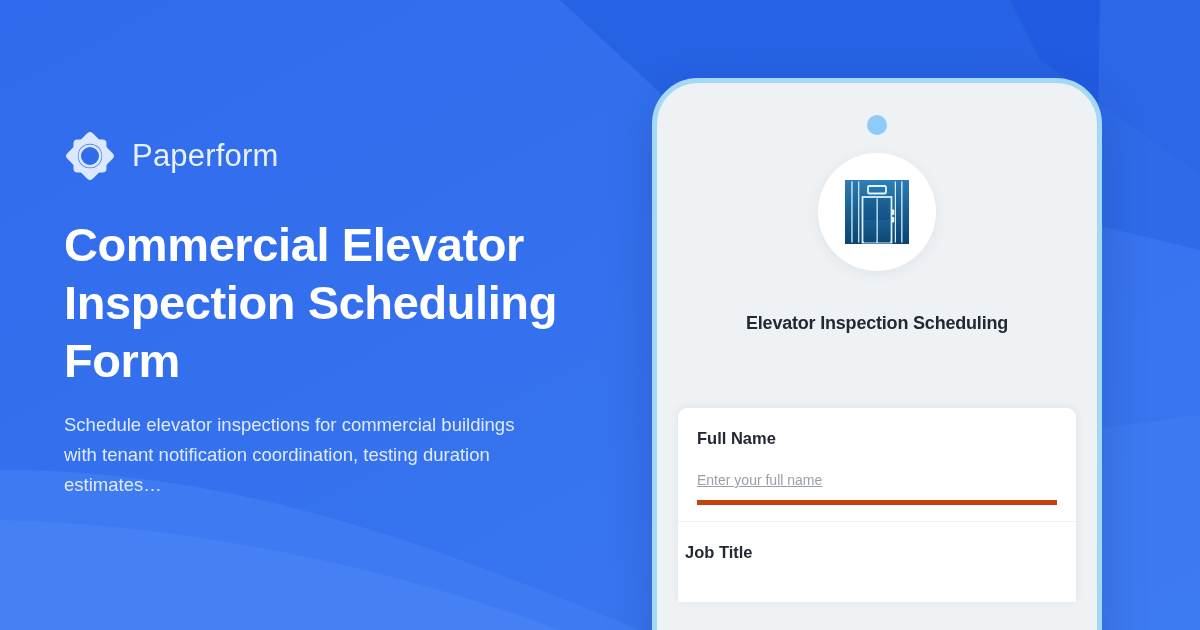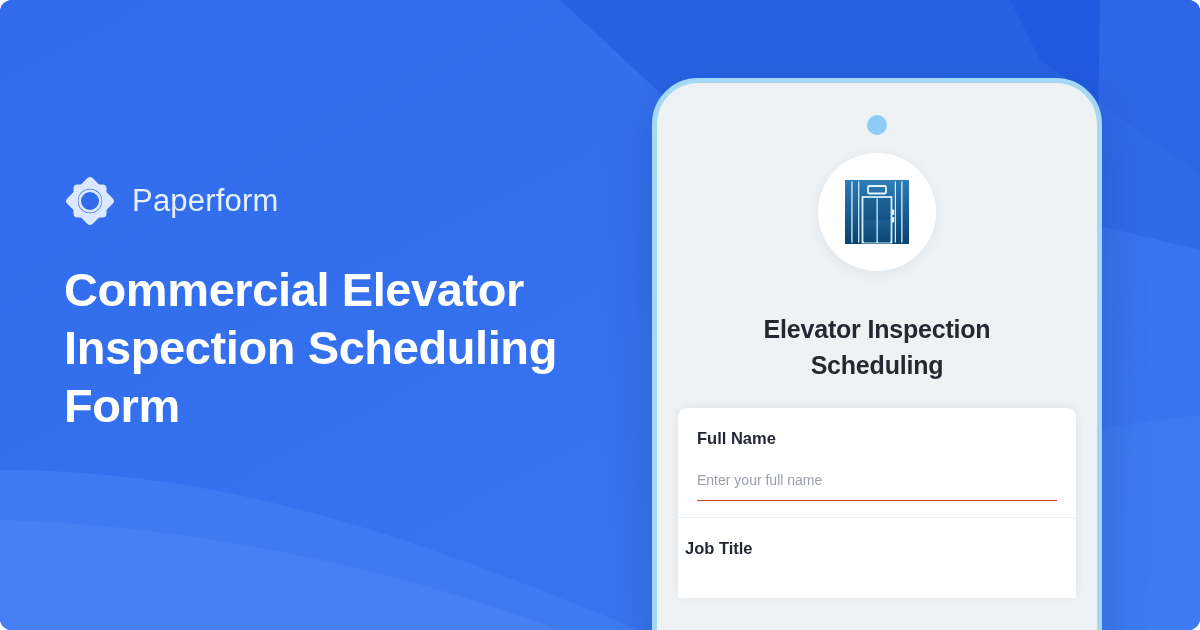--- a/index.html
+++ b/index.html
@@ -7,21 +7,20 @@
   html, body {
     width:1200px; height:630px;
     overflow:hidden;
     font-family:"Liberation Sans", sans-serif;
   }
   .stage {
     position:relative;
     width:1200px; height:630px;
     background:#2f6bec;
     overflow:hidden;
-    border-radius:12px;
   }
 
   
   .bg-layer { position:absolute; inset:0; overflow:hidden; }
   .bg-svg { position:absolute; inset:0; width:1200px; height:630px; display:block; }
 
   
   .left-col {
     position:absolute;
     left:64px; top:0;
@@ -96,21 +95,21 @@
     justify-content:center;
     box-shadow:0 3px 14px rgba(20,50,110,0.07);
   }
   .elevator-icon { width:76px; height:76px; display:block; }
 
   .form-title {
     position:absolute;
     left:0; right:0; top:228px;
     padding:0 46px;
     text-align:center;
-    font-size:25px;
+    font-size:18px;
     line-height:1.44;
     font-weight:700;
     color:#232833;
     letter-spacing:-0.2px;
   }
 
   .form-card {
     position:absolute;
     left:21px; right:21px; top:325px;
     background:#ffffff;
@@ -123,21 +122,22 @@
   .field-label {
     font-size:16.5px;
     color:#232833;
     font-weight:700;
     margin-bottom:24px;
   }
   .field-input {
     font-size:14px;
     color:#9aa0a9;
     padding-bottom:12px;
-    border-bottom:1px solid #c2410c;
+    border-bottom:5px solid #c2410c;
+    text-decoration:underline;
   }
 </style>
 </head>
 <body>
 
 <div class="stage">
 
   <div class="bg-layer">
     <svg class="bg-svg" viewBox="0 0 1200 630" preserveAspectRatio="none">
       <defs>
@@ -181,20 +181,21 @@
           <rect x="9.5" y="9.5" width="33" height="33" rx="4" fill="#dbe8ff"></rect>
           <circle cx="26" cy="26" r="12.2" fill="#2f6bec"></circle>
           <circle cx="26" cy="26" r="10.3" fill="none" stroke="#dbe8ff" stroke-width="2.6"></circle>
         </g>
       </svg>
       <span class="brand-name">Paperform</span>
     </div>
 
     <h1 class="headline">Commercial Elevator Inspection Scheduling Form</h1>
 
+    <p class="subhead">Schedule elevator inspections for commercial buildings with tenant notification coordination, testing duration estimates…</p>
   </div>
 
   <div class="phone">
 
     <div class="phone-cam"></div>
 
     <div class="form-icon-wrap">
       <svg class="elevator-icon" viewBox="0 0 76 76">
         <defs>
           <linearGradient id="elevShaft" x1="0" y1="0" x2="0" y2="1">

